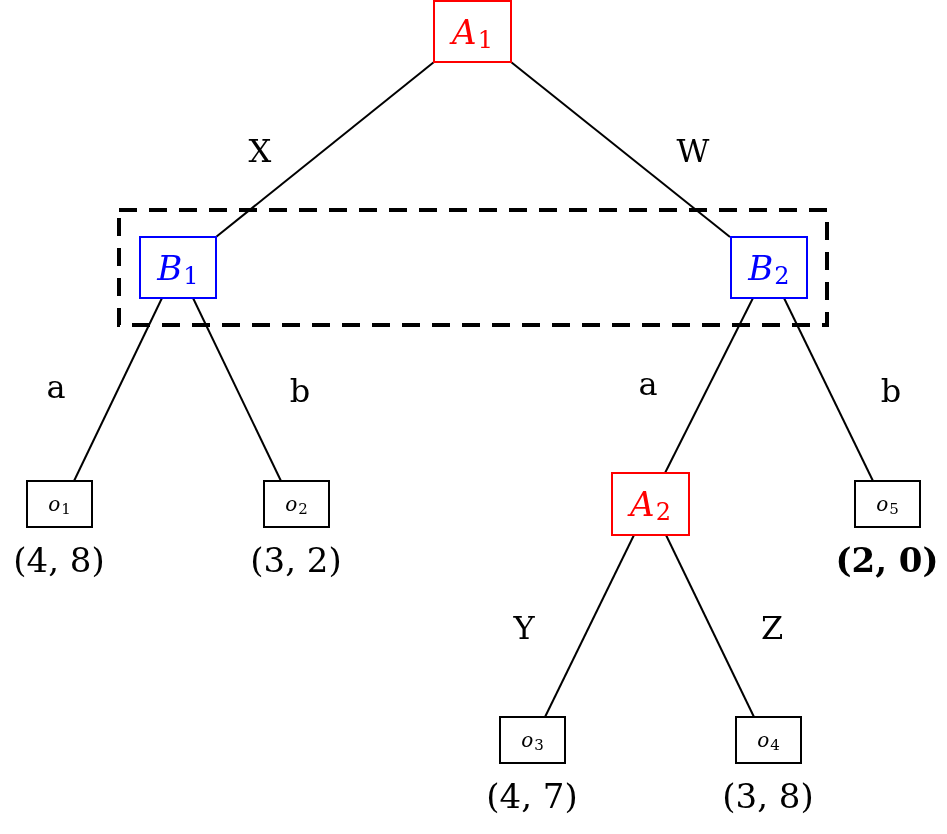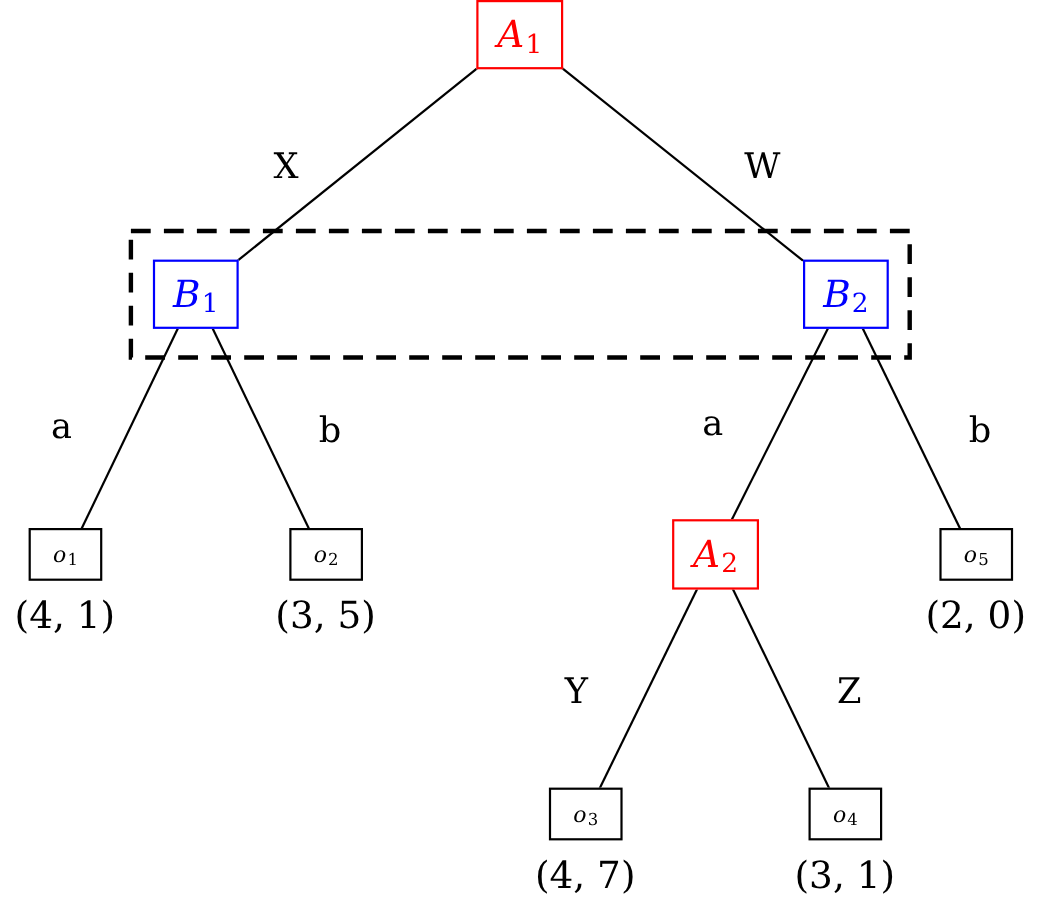--- a/index.html
+++ b/index.html
@@ -73,25 +73,25 @@
 </div>
 <div class="node outcome" style="left:499px; top:716px; width:67px; height:48px;">
   <span>o</span>
     <span class="sub">3</span>
 </div>
 <div class="node outcome" style="left:735px; top:716px; width:67px; height:48px;">
   <span>o</span>
     <span class="sub">4</span>
 </div>
 
-<div class="payoff" style="left:59px; top:540px;">(4, 1)</div>
-<div class="payoff" style="left:296px; top:540px;">(3, 5)</div>
-<div class="payoff" style="left:887px; top:540px;">(2, 0)</div>
+<div class="payoff" style="left:59px; top:540px;">(4, 8)</div>
+<div class="payoff" style="left:296px; top:540px;">(3, 2)</div>
+<div class="payoff" style="left:887px; top:540px;font-weight:bold;">(2, 0)</div>
 <div class="payoff" style="left:532px; top:776px;">(4, 7)</div>
-<div class="payoff" style="left:768px; top:776px;">(3, 1)</div>
+<div class="payoff" style="left:768px; top:776px;">(3, 8)</div>
 
 <div class="edge-label" style="left:260px; top:151px;">X</div>
 <div class="edge-label" style="left:693px; top:151px;">W</div>
 <div class="edge-label" style="left:56px; top:387px;">a</div>
 <div class="edge-label" style="left:300px; top:391px;">b</div>
 <div class="edge-label" style="left:648px; top:384px;">a</div>
 <div class="edge-label" style="left:891px; top:391px;">b</div>
 <div class="edge-label" style="left:524px; top:628px;">Y</div>
 <div class="edge-label" style="left:772px; top:628px;">Z</div>
 

